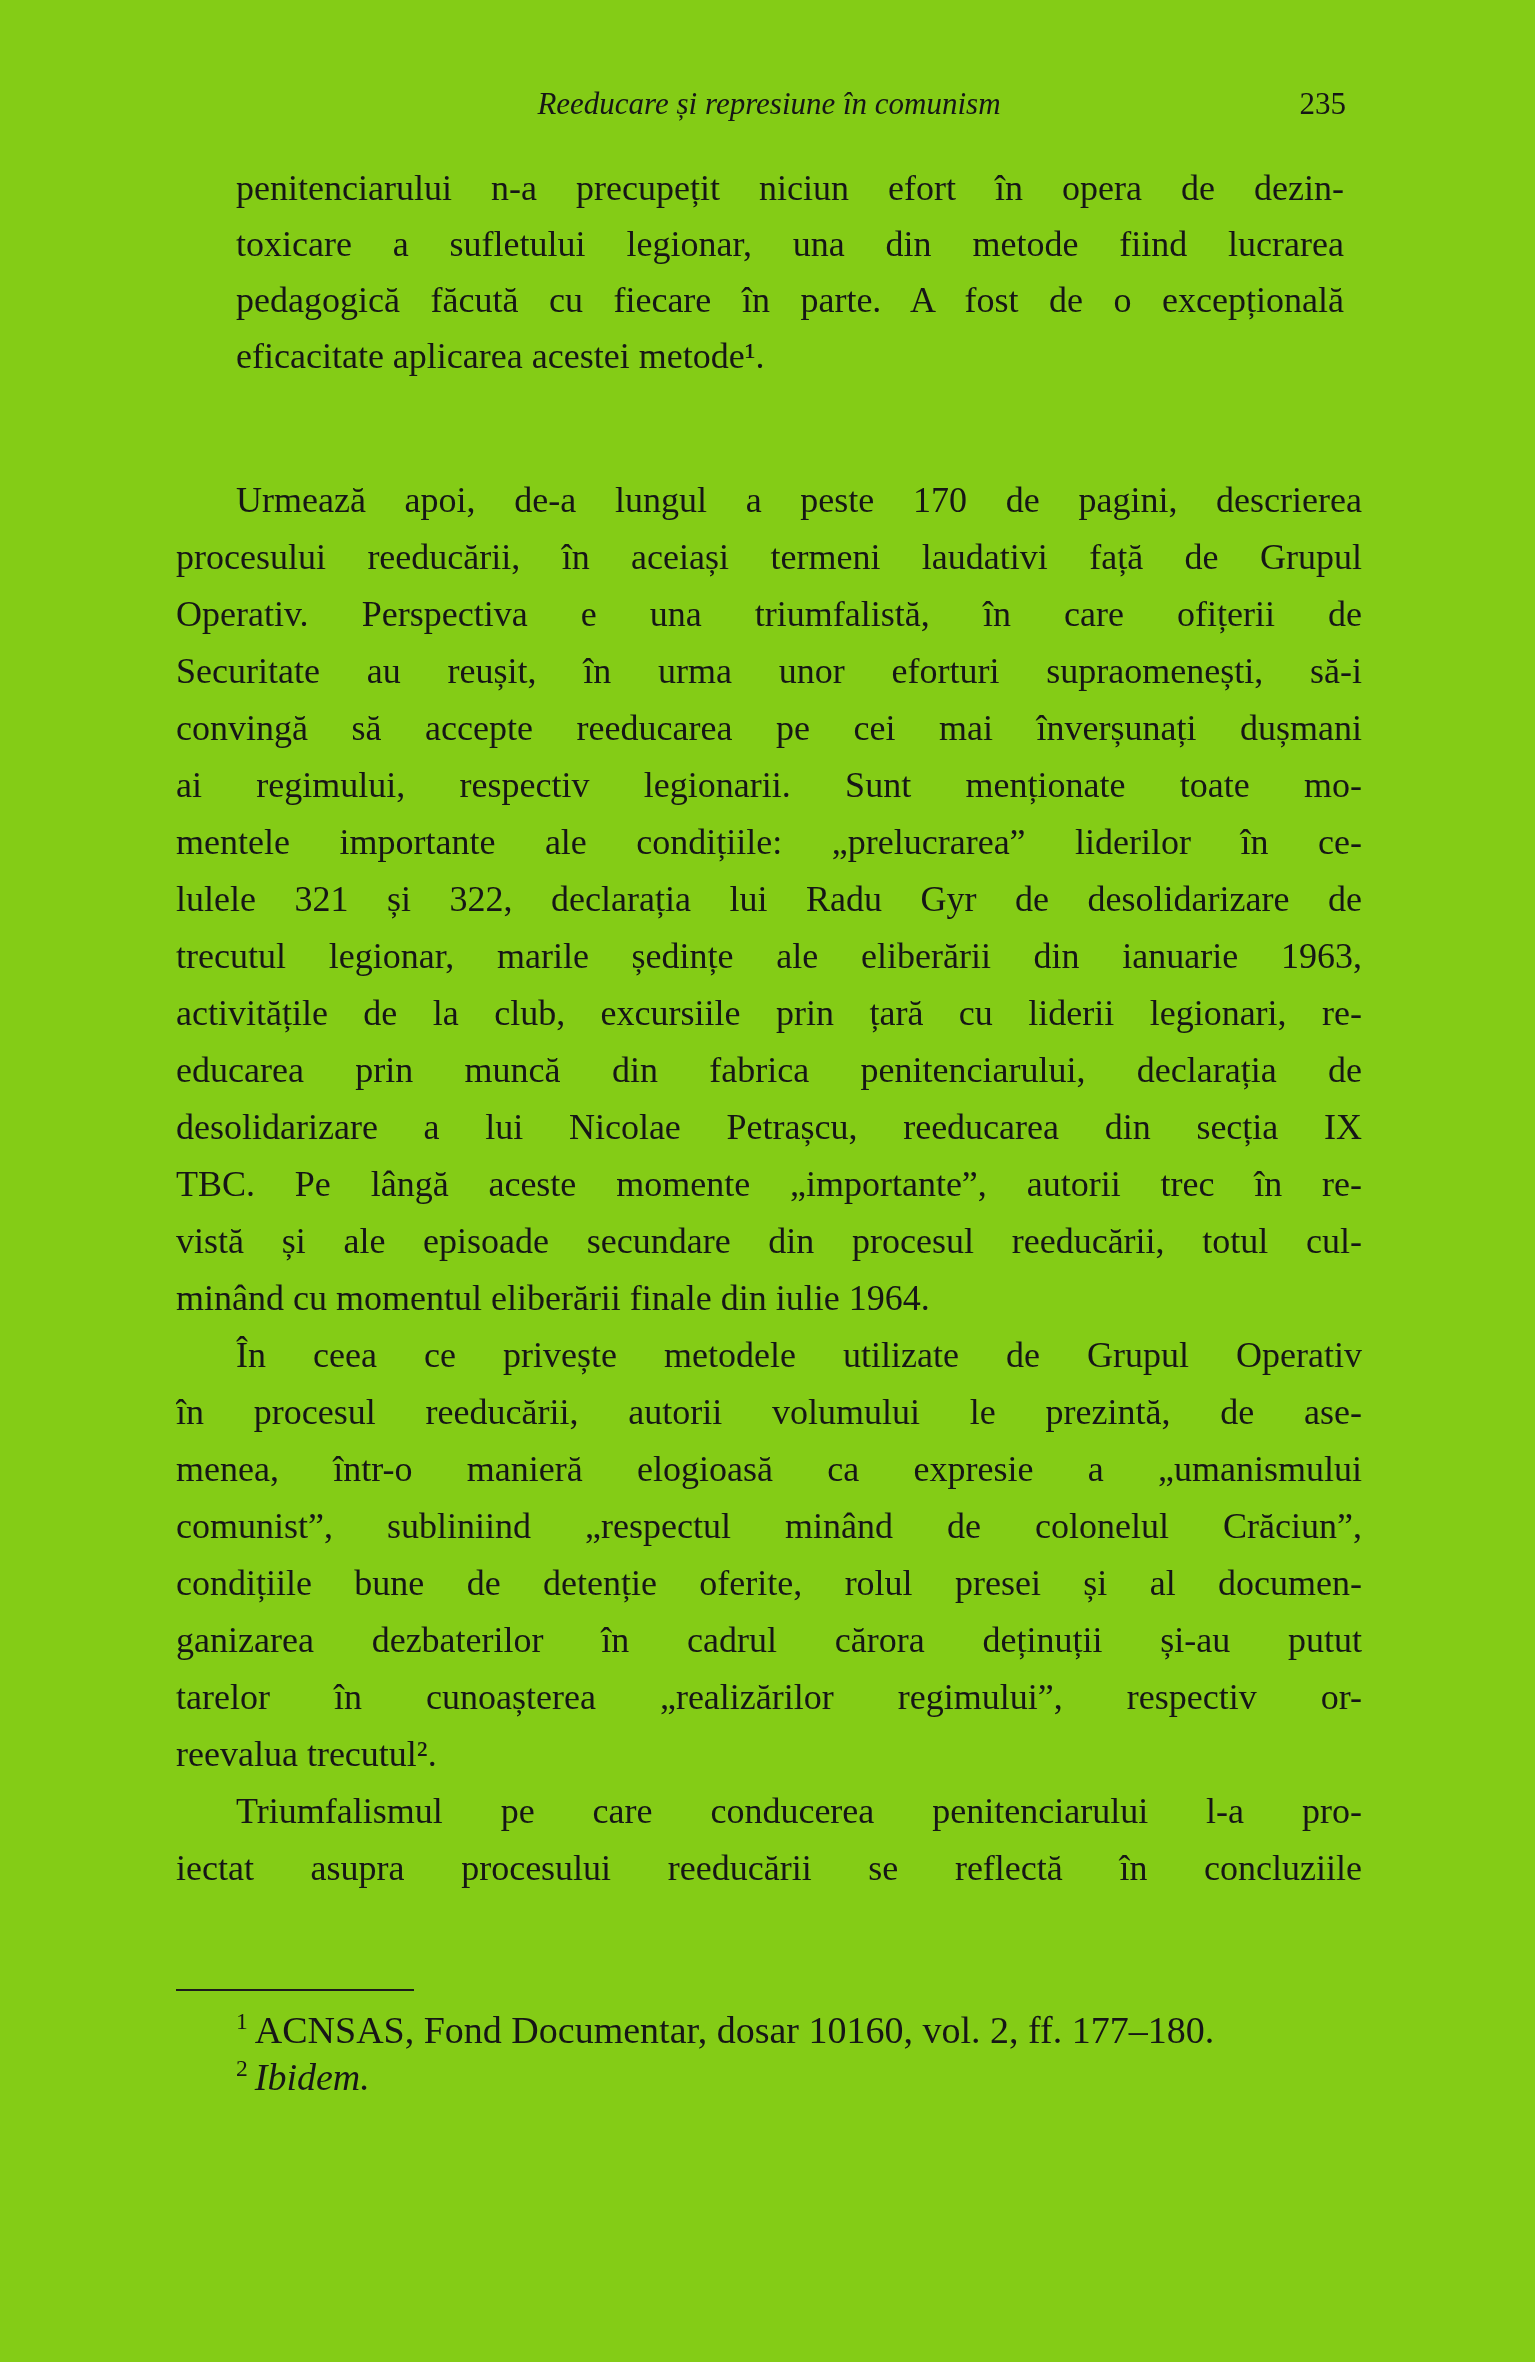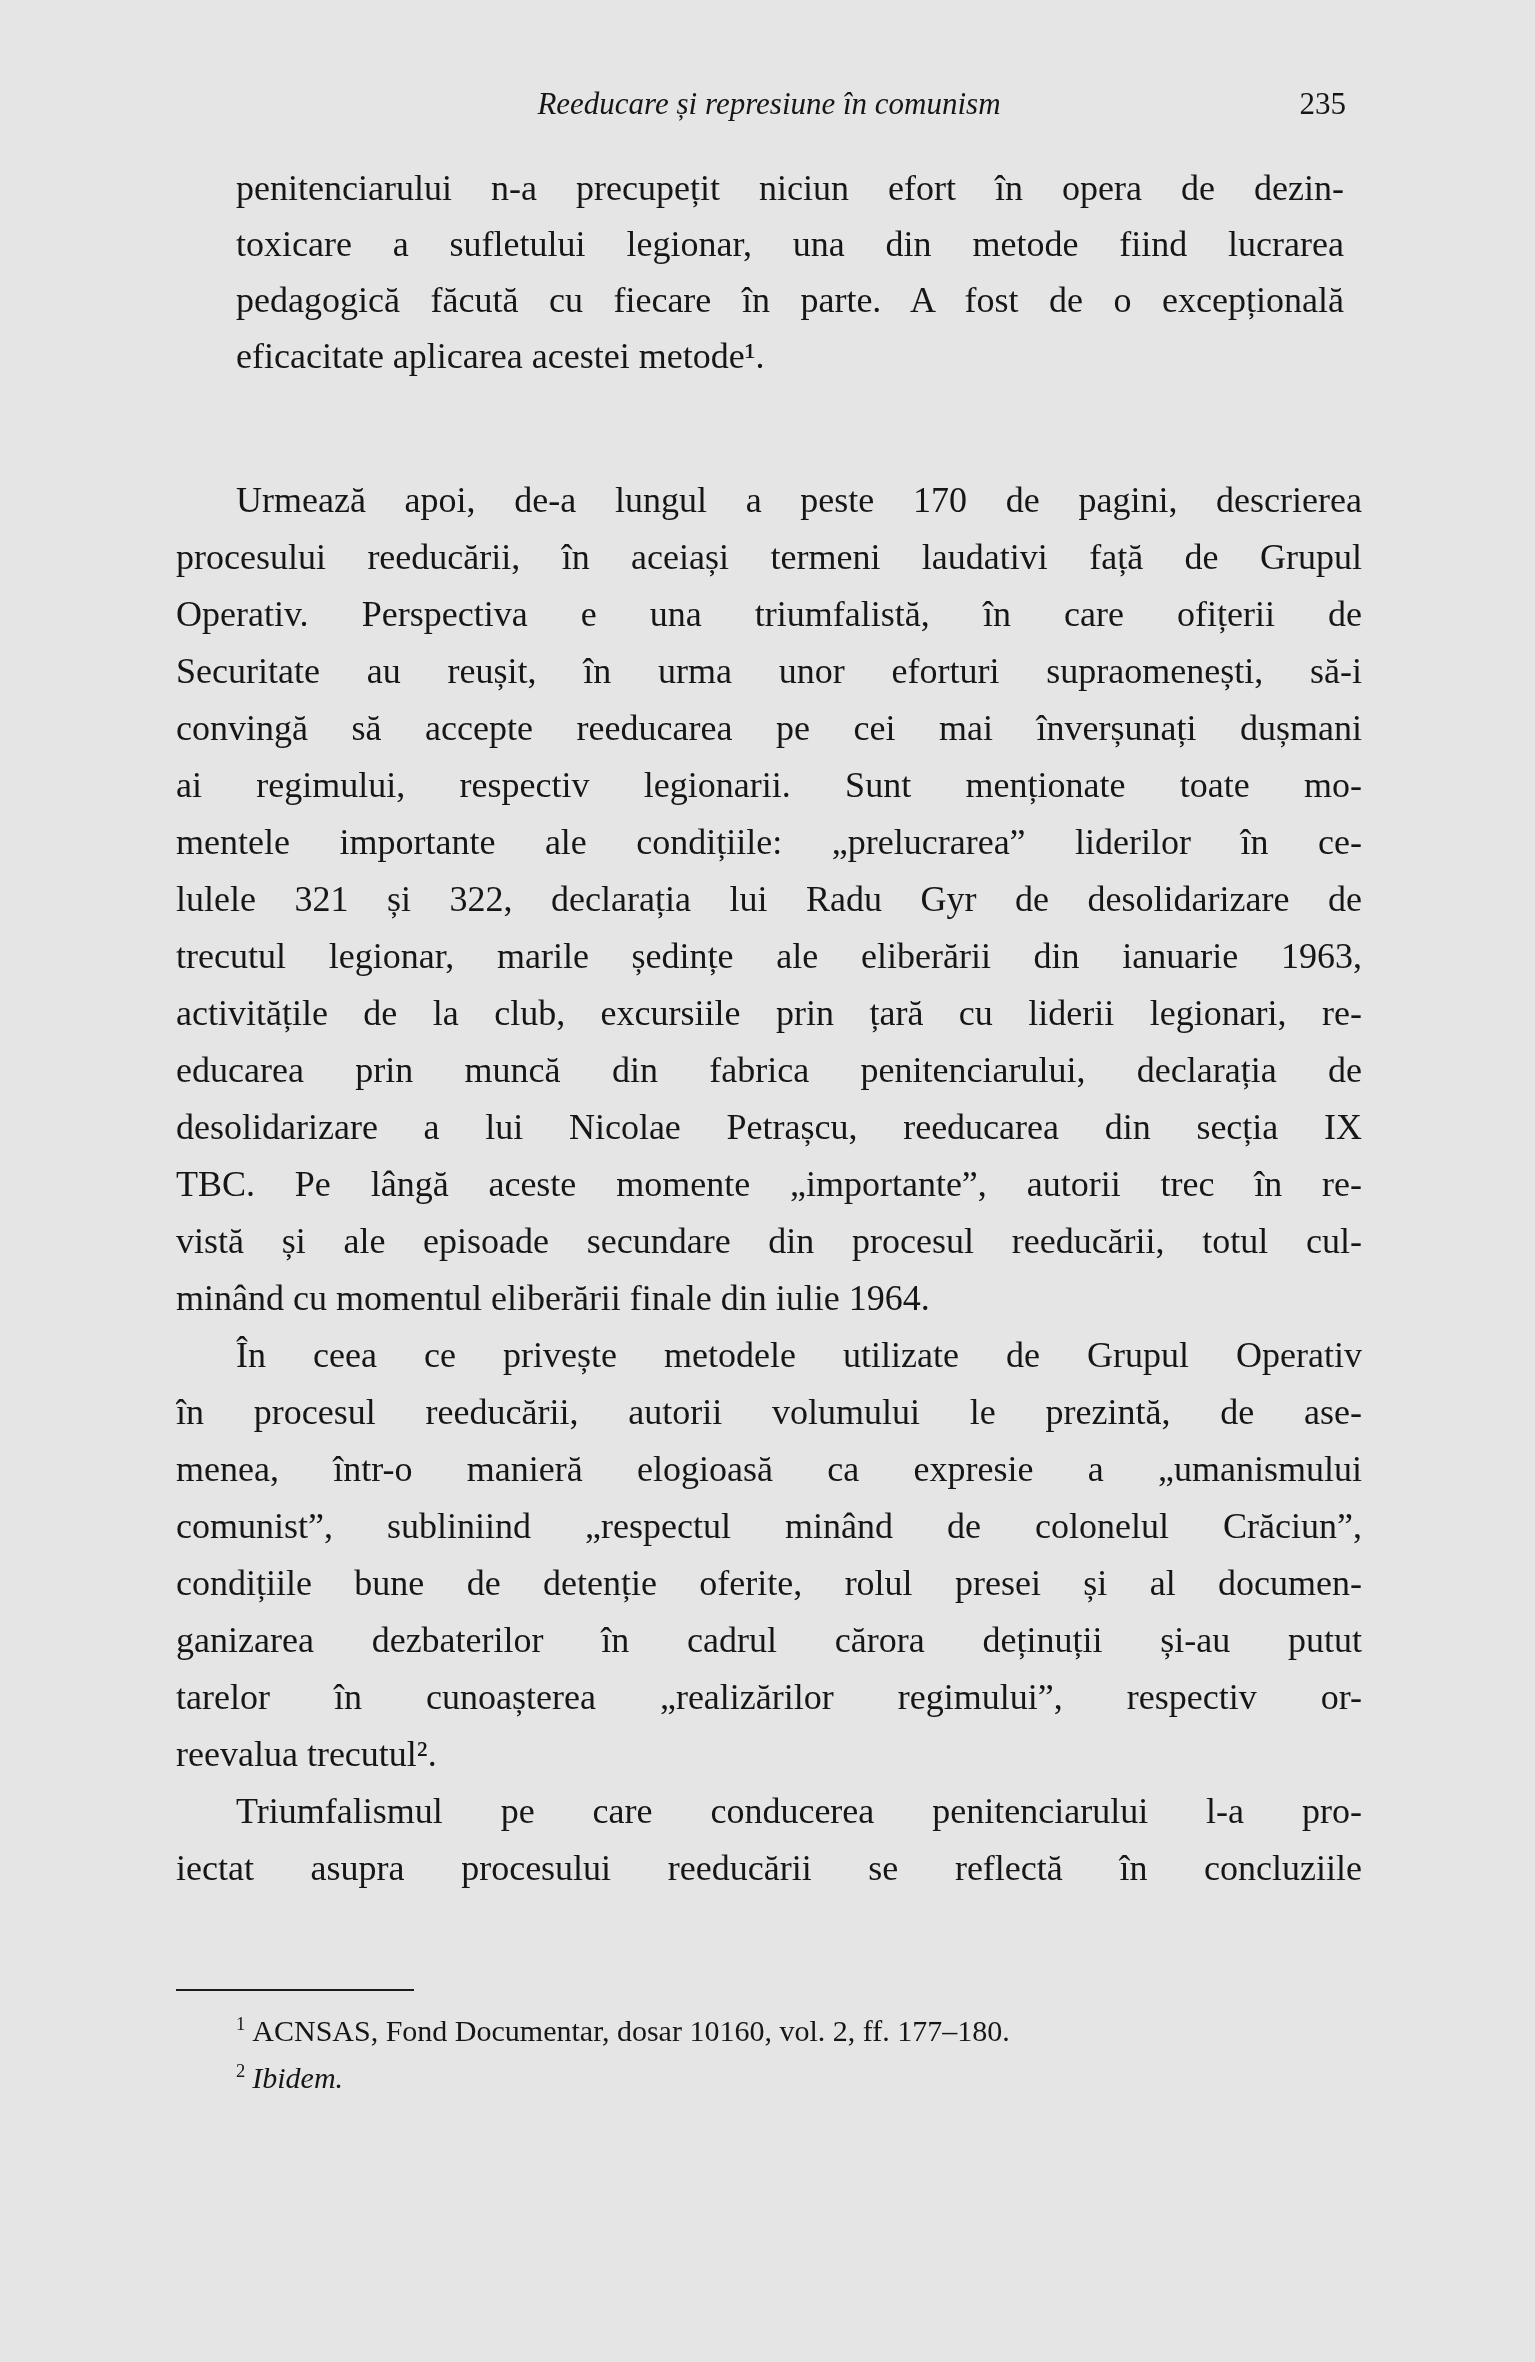--- a/index.html
+++ b/index.html
@@ -1,21 +1,21 @@
 <!DOCTYPE html>
 <html><head>
 <meta charset="utf-8">
 <style>
   * { margin: 0; padding: 0; box-sizing: border-box; }
   html, body { background: #ffffff; }
   .page {
     position: relative;
     width: 1535px;
     height: 2362px;
-    background: #e5e5e5;
+    background: #84cc16;
     font-family: "Liberation Serif", serif;
     color: #161616;
     overflow: hidden;
   }
   .content {
     position: absolute;
     left: 176px;
     top: 84px;
     width: 1186px;
   }
@@ -52,21 +52,21 @@
   .line.indent { text-indent: 60px; }
   .quote {
     margin: 6px 18px 88px 60px;
   }
   .quote .line {
     line-height: 56px;
     height: 56px;
   }
   .footnote-area {
     margin-top: 92px;
-    font-size: 30px;
+    font-size: 38px;
   }
   .footnote-rule {
     width: 238px;
     height: 0;
     border-top: 2px solid #1c1c1c;
     margin-bottom: 16px;
   }
   .footnote {
     line-height: 47px;
     text-indent: 60px;

